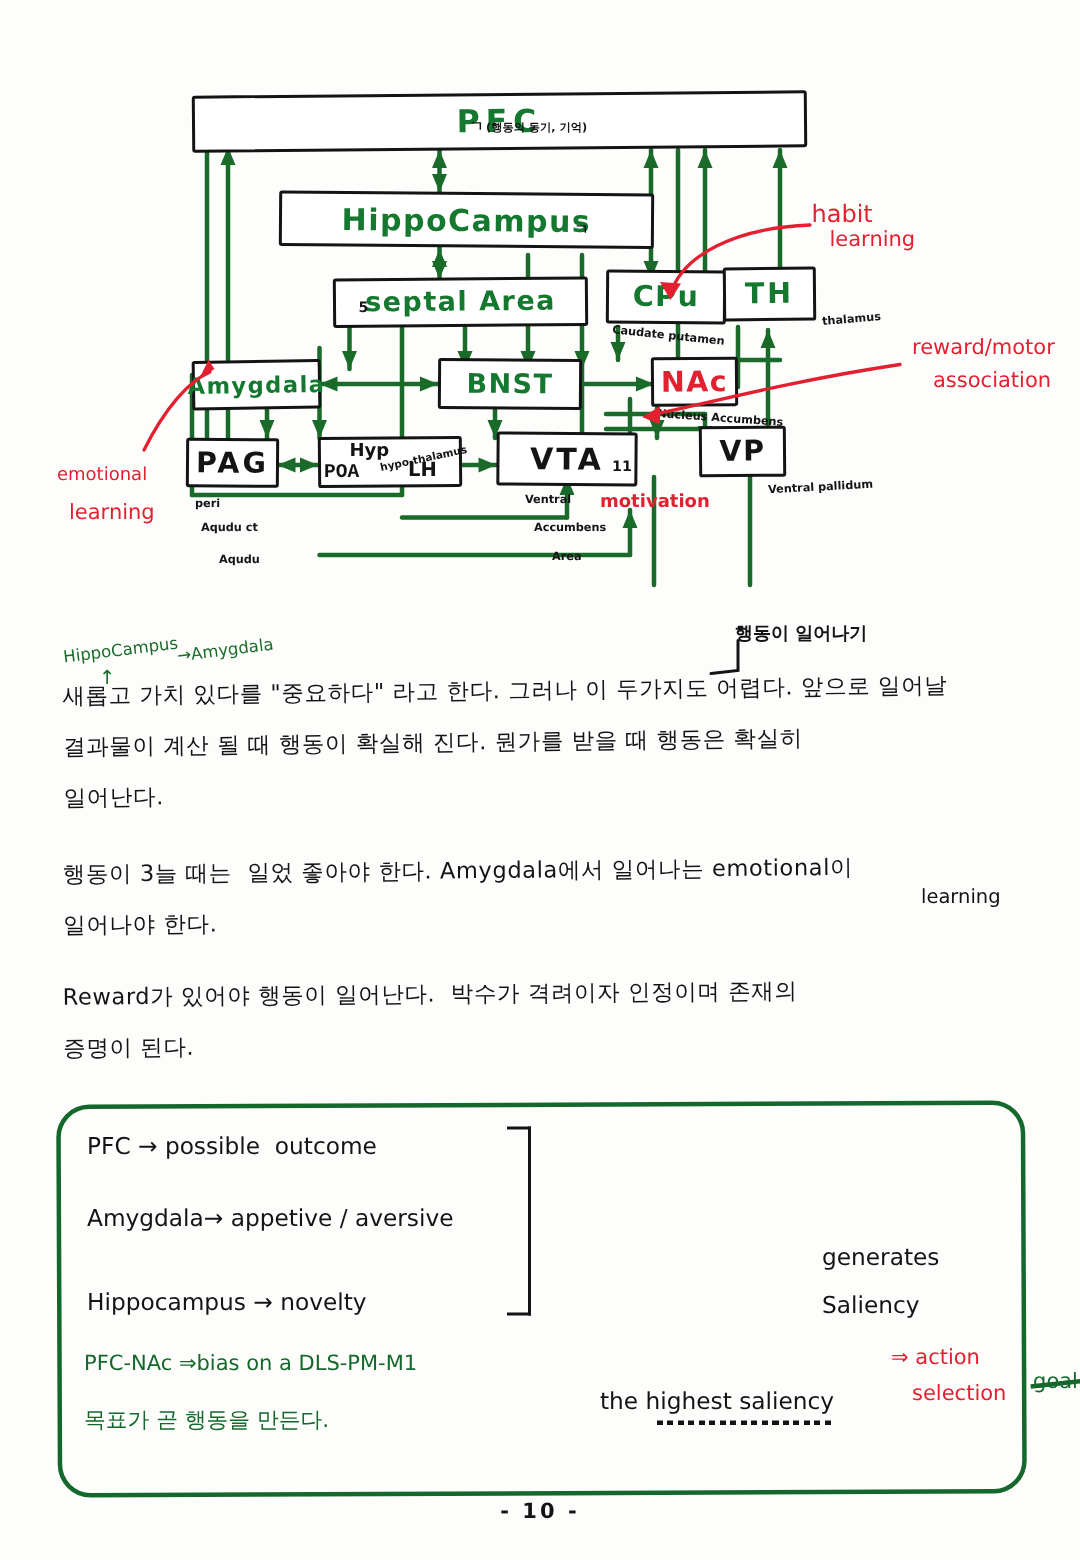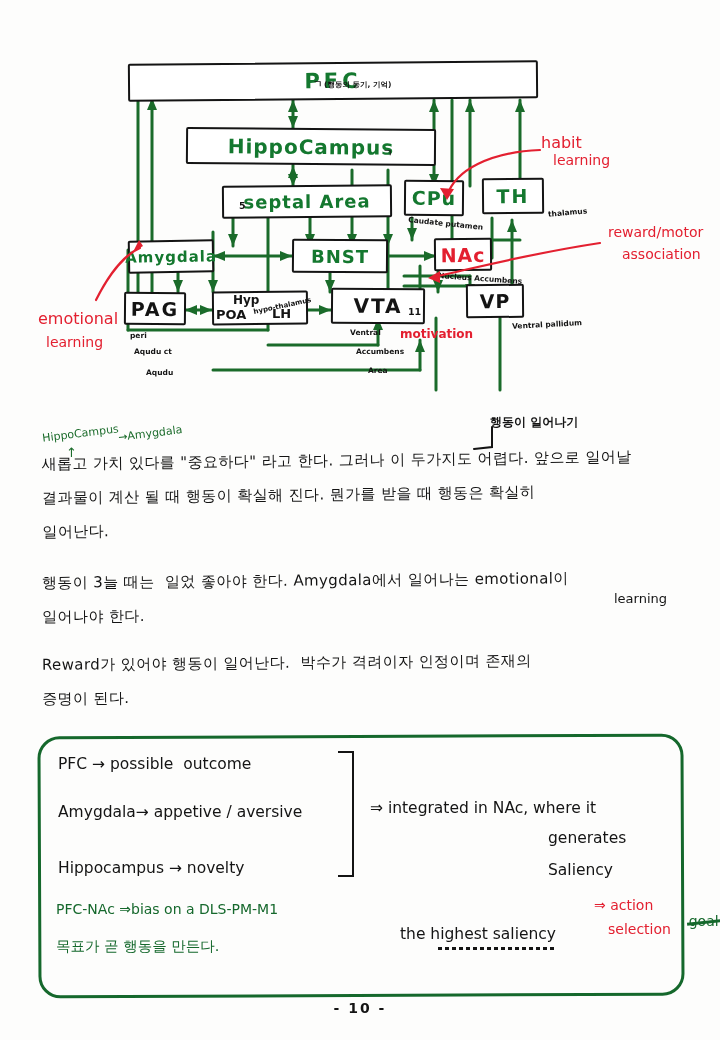--- a/index.html
+++ b/index.html
@@ -209,21 +209,21 @@
     <div class="nbox sk2" style="left:186px;top:128px;width:250px;height:37px;">
       <span class="lbl" style="font-size:20px;">HippoCampus</span>
     </div>
     <span class="ink small" style="left:383px;top:147px;">ㄱ</span>
 
     <div class="nbox sk1" style="left:222px;top:185px;width:170px;height:33px;">
       <span class="lbl" style="font-size:18px;">septal Area</span>
     </div>
     <span class="ink small" style="left:239px;top:200px;">5</span>
 
-    <div class="nbox sk2" style="left:404px;top:180px;width:60px;height:36px;">
+    <div class="nbox sk2" style="left:404px;top:180px;width:80px;height:36px;">
       <span class="lbl" style="font-size:19px;">CPu</span>
     </div>
     <span class="ink tiny" style="left:408px;top:219px;transform:rotate(6deg);">Caudate putamen</span>
 
     <div class="nbox sk1" style="left:482px;top:178px;width:62px;height:36px;">
       <span class="lbl" style="font-size:19px;letter-spacing:2px;">TH</span>
     </div>
     <span class="ink tiny" style="left:548px;top:208px;transform:rotate(-5deg);">thalamus</span>
 
     <div class="nbox sk3" style="left:128px;top:240px;width:86px;height:33px;">
@@ -242,21 +242,21 @@
     <div class="nbox sk2" style="left:124px;top:292px;width:62px;height:33px;">
       <span class="lbl" style="color:#141414;font-size:19px;letter-spacing:2px;">PAG</span>
     </div>
     <span class="ink tiny" style="left:130px;top:331px;">peri</span>
     <span class="ink tiny" style="left:134px;top:347px;">Aqudu ct</span>
     <span class="ink tiny" style="left:146px;top:368px;">Aqudu</span>
 
     <div class="nbox sk1" style="left:212px;top:291px;width:96px;height:34px;"></div>
     <span class="ink" style="left:233px;top:293px;font-size:12px;font-weight:700;">Hyp</span>
     <span class="ink tiny" style="left:253px;top:302px;transform:rotate(-12deg);font-size:7px;">hypo-thalamus</span>
-    <span class="ink" style="left:216px;top:307px;font-size:13px;font-weight:700;">POA</span>
+    <span class="ink" style="left:216px;top:307px;font-size:13px;font-weight:700;font-family:Liberation Mono, monospace;">POA</span>
     <span class="ink" style="left:272px;top:306px;font-size:13px;font-weight:700;">LH</span>
 
     <div class="nbox sk2" style="left:331px;top:288px;width:94px;height:36px;">
       <span class="lbl" style="color:#141414;font-size:20px;letter-spacing:2px;">VTA</span>
     </div>
     <span class="ink small" style="left:408px;top:306px;">11</span>
     <span class="ink tiny" style="left:350px;top:328px;">Ventral</span>
     <span class="ink tiny" style="left:356px;top:347px;">Accumbens</span>
     <span class="ink tiny" style="left:368px;top:366px;">Area</span>
 
@@ -280,21 +280,21 @@
         <polygon points="143,246 133,252 139,240"></polygon>
       </g>
     </svg>
 
     <span class="ink red" style="left:541px;top:133px;font-size:16px;">habit</span>
     <span class="ink red" style="left:553px;top:152px;font-size:14px;">learning</span>
 
     <span class="ink red" style="left:608px;top:224px;font-size:14px;">reward/motor</span>
     <span class="ink red" style="left:622px;top:246px;font-size:14px;">association</span>
 
-    <span class="ink red" style="left:38px;top:309px;font-size:16px;">emotional</span>
+    <span class="ink red" style="left:38px;top:309px;font-size:12px;">emotional</span>
     <span class="ink red" style="left:46px;top:334px;font-size:14px;">learning</span>
 
     <span class="ink red" style="left:400px;top:327px;font-size:12px;font-weight:700;">motivation</span>
   </div>
 
   <div class="abs" style="left:0;top:405px;width:720px;height:320px;">
 
     <span class="ink green" style="left:42px;top:22px;font-size:11px;transform:rotate(-7deg);">HippoCampus</span>
     <span class="ink green" style="left:66px;top:40px;font-size:13px;">↑</span>
     <span class="ink green" style="left:118px;top:22px;font-size:11px;transform:rotate(-7deg);">→Amygdala</span>
@@ -318,21 +318,20 @@
 
   <div class="summary-box"></div>
 
   <div class="abs" style="left:0;top:735px;width:720px;height:270px;">
     <span class="sline" style="left:58px;top:20px;">PFC → possible  outcome</span>
     <span class="sline" style="left:58px;top:68px;">Amygdala→ appetive / aversive</span>
     <span class="sline" style="left:58px;top:124px;">Hippocampus → novelty</span>
 
     <div class="bracket" style="left:338px;top:16px;height:122px;"></div>
 
-    <span class="sline" style="left:370px;top:64px;">⇒ integrated in NAc, where it</span>
     <span class="sline" style="left:548px;top:94px;">generates</span>
     <span class="sline" style="left:548px;top:126px;">Saliency</span>
 
     <span class="sline g" style="left:56px;top:166px;font-size:14px;">PFC-NAc ⇒bias on a DLS-PM-M1</span>
     <span class="sline g" style="left:56px;top:202px;font-size:14.5px;">목표가 곧 행동을 만든다.</span>
 
     <span class="sline" style="left:400px;top:190px;">the highest saliency</span>
     <div class="squiggle" style="left:438px;top:212px;width:116px;"></div>
 
     <span class="sline r" style="left:594px;top:162px;font-size:14px;">⇒ action</span>

